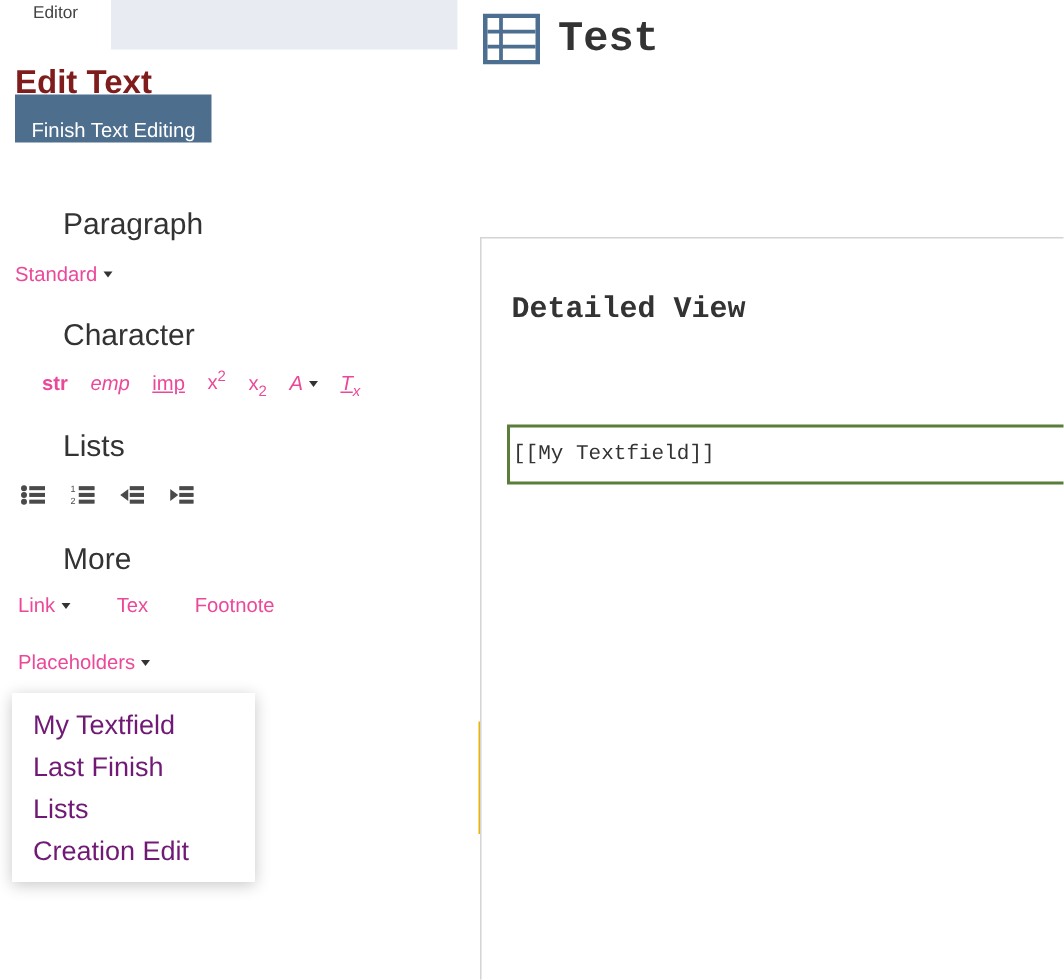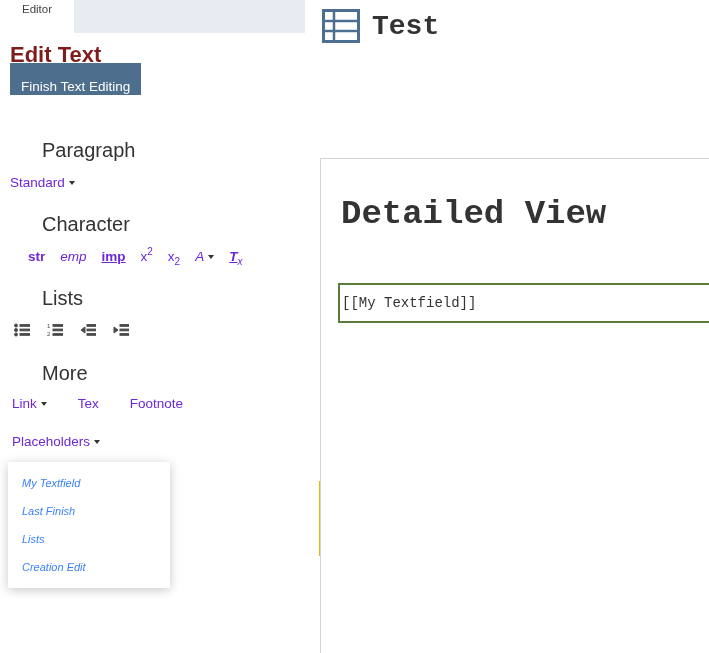--- a/index.html
+++ b/index.html
@@ -12,44 +12,44 @@
   .tabbar { position:absolute; left:0; top:0; width:100%; height:33px; display:flex; }
   .tab-active { width:74px; height:33px; background:#fff; font-size:11.5px; color:#444; padding-top:3px; text-align:center; }
   .tab-filler { flex:1; height:33px; background:#e8ecf2; }
   .panel-title { position:absolute; left:10px; top:42px; font-size:22px; font-weight:700; color:#7f1d1d; }
   .finish-btn { position:absolute; left:10px; top:63px; height:26px; padding:16px 11px; background:#4e6e8e; color:#fff; border:none; font-size:13.5px; font-family:inherit; cursor:pointer; }
   .section-h { position:absolute; left:10px; font-size:20px; font-weight:400; color:#333;margin-left:32px; }
   .h-paragraph { top:139px; }
   .h-character { top:213px; }
   .h-lists     { top:287px; }
   .h-more      { top:362px; }
-  .textbtn { background:none; border:none; padding:0; font-family:inherit; font-size:13.5px; color:#6d28d9; cursor:pointer; }
+  .textbtn { background:none; border:none; padding:0; font-family:inherit; font-size:13.5px; color:#ec4899; cursor:pointer; }
   .row { position:absolute; left:12px; display:flex; align-items:baseline; }
   .row-style { top:175px; left:10px; }
   .row-char  { top:246px; gap:15px; }
   .row-lists { top:323px; left:14px; gap:17px; align-items:center; }
   .row-more  { top:396px; gap:31px; }
   .row-ph    { top:434px; }
   .caret { display:inline-block; width:0; height:0; border-left:3.5px solid transparent; border-right:3.5px solid transparent; border-top:4.5px solid #333; margin-left:4px; vertical-align:middle; }
-  .b { font-weight:700;margin-left:16px; } .i { font-style:italic; } .u { text-decoration:underline;font-weight:bold; }
+  .b { font-weight:700;margin-left:16px; } .i { font-style:italic; } .u { text-decoration:underline; }
   sup,sub { font-size:10px; }
   .icon-btn { background:none; border:none; padding:0; cursor:pointer; line-height:0; }
   .icon-btn svg { stroke:#4a4a4a; fill:#4a4a4a; }
 
   
   .dropdown { position:absolute; left:8px; top:462px; width:162px; background:#fff; box-shadow:0 2px 10px rgba(0,0,0,0.22); padding:7px 0; z-index:5; }
-  .dd-item { height:28px; line-height:28px; padding:0 14px; font-size:11px; color:#3b82f6; cursor:pointer; white-space:nowrap;font-style:italic; }
+  .dd-item { height:28px; line-height:28px; padding:0 14px; font-size:18px; color:#701a75; cursor:pointer; white-space:nowrap; }
 
   
   .main { position:absolute; left:305px; top:0; width:386px; height:481px; background:#fff;font-family:Liberation Mono, monospace; }
   .view-header { position:absolute; left:17px; top:9px; display:flex; align-items:center; gap:12px; }
   .view-title { font-size:28px; font-weight:600; color:#333; }
   .infobar { position:absolute; left:15px; top:77px; width:371px; height:41px; background:#ddeaf5; display:flex; align-items:center; padding-left:15px; font-size:14.5px; color:#2b3c4e; white-space:nowrap; overflow:hidden; }
   .card { position:absolute; left:15px; top:158px; width:620px; height:560px; background:#fff; border:1px solid #d4d4d4; }
-  .card-h { position:absolute; left:20px; top:36px; font-size:34px; font-weight:600; color:#333; }
+  .card-h { position:absolute; left:20px; top:36px; font-size:20px; font-weight:600; color:#333; }
   .green-field { position:absolute; left:17px; top:124px; width:540px; height:40px; border:2px solid #5a7d3a; background:#fff; display:flex; align-items:center; padding-left:2px; font-size:14px; color:#333; cursor:text; }
 </style>
 </head>
 <body>
 
 <div id="screen">
 
   <div class="sidebar">
     <div class="tabbar">
       <div class="tab-active">Editor</div>

